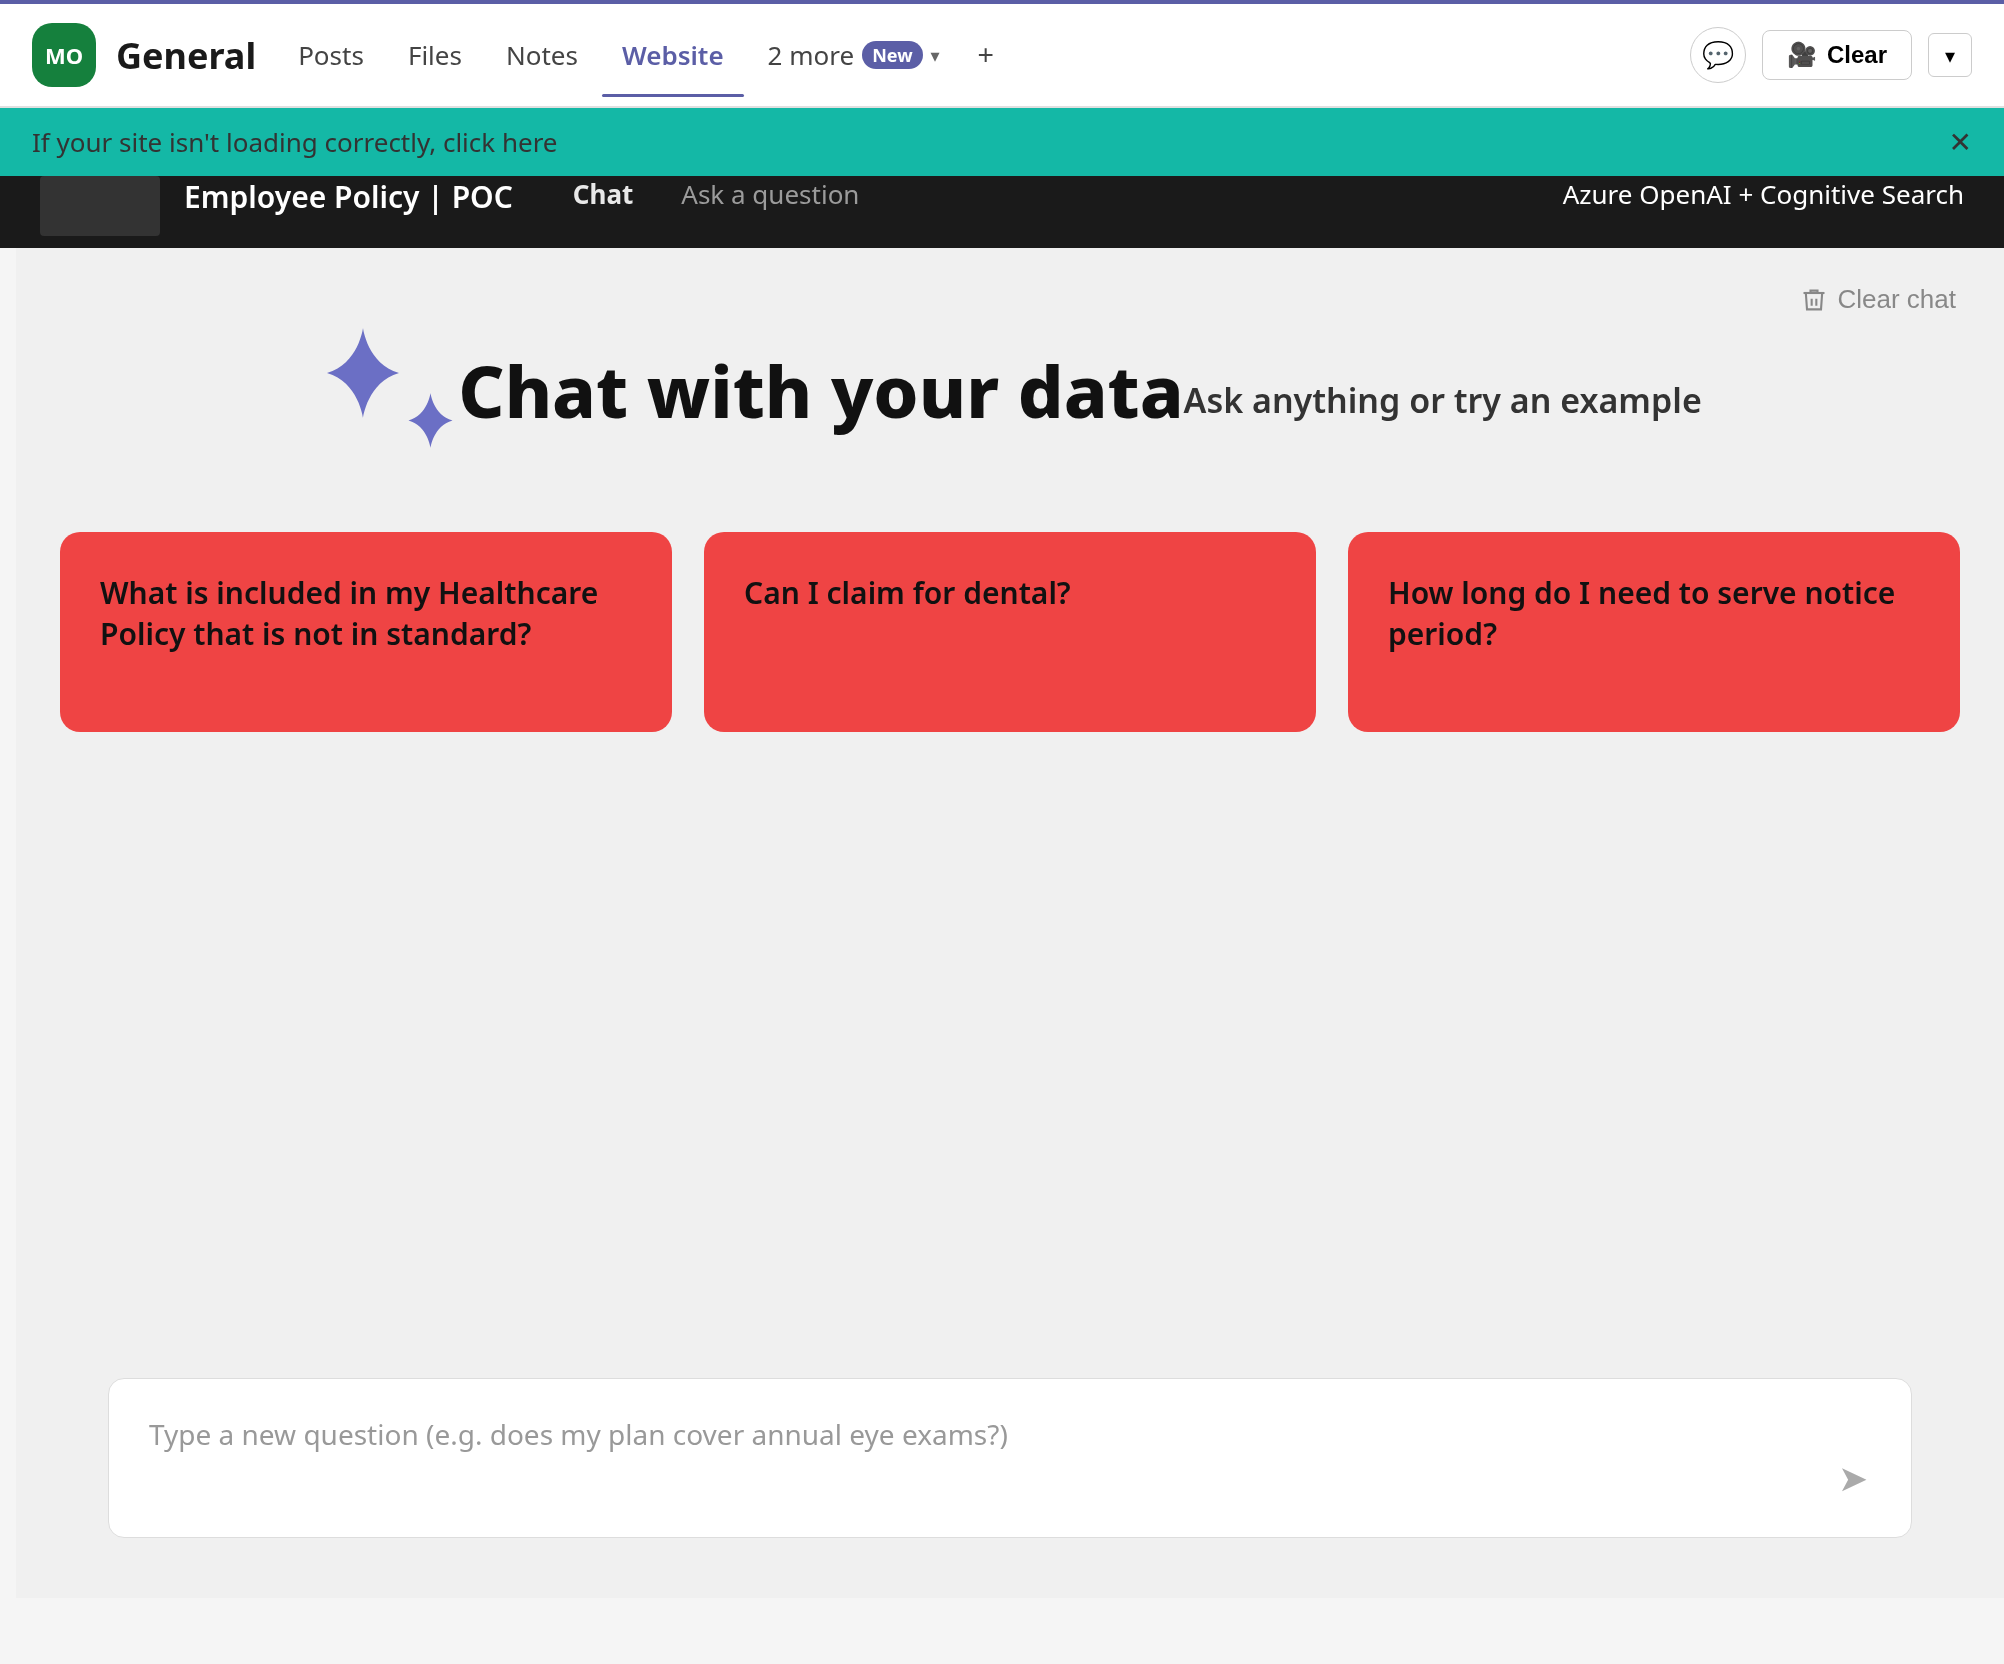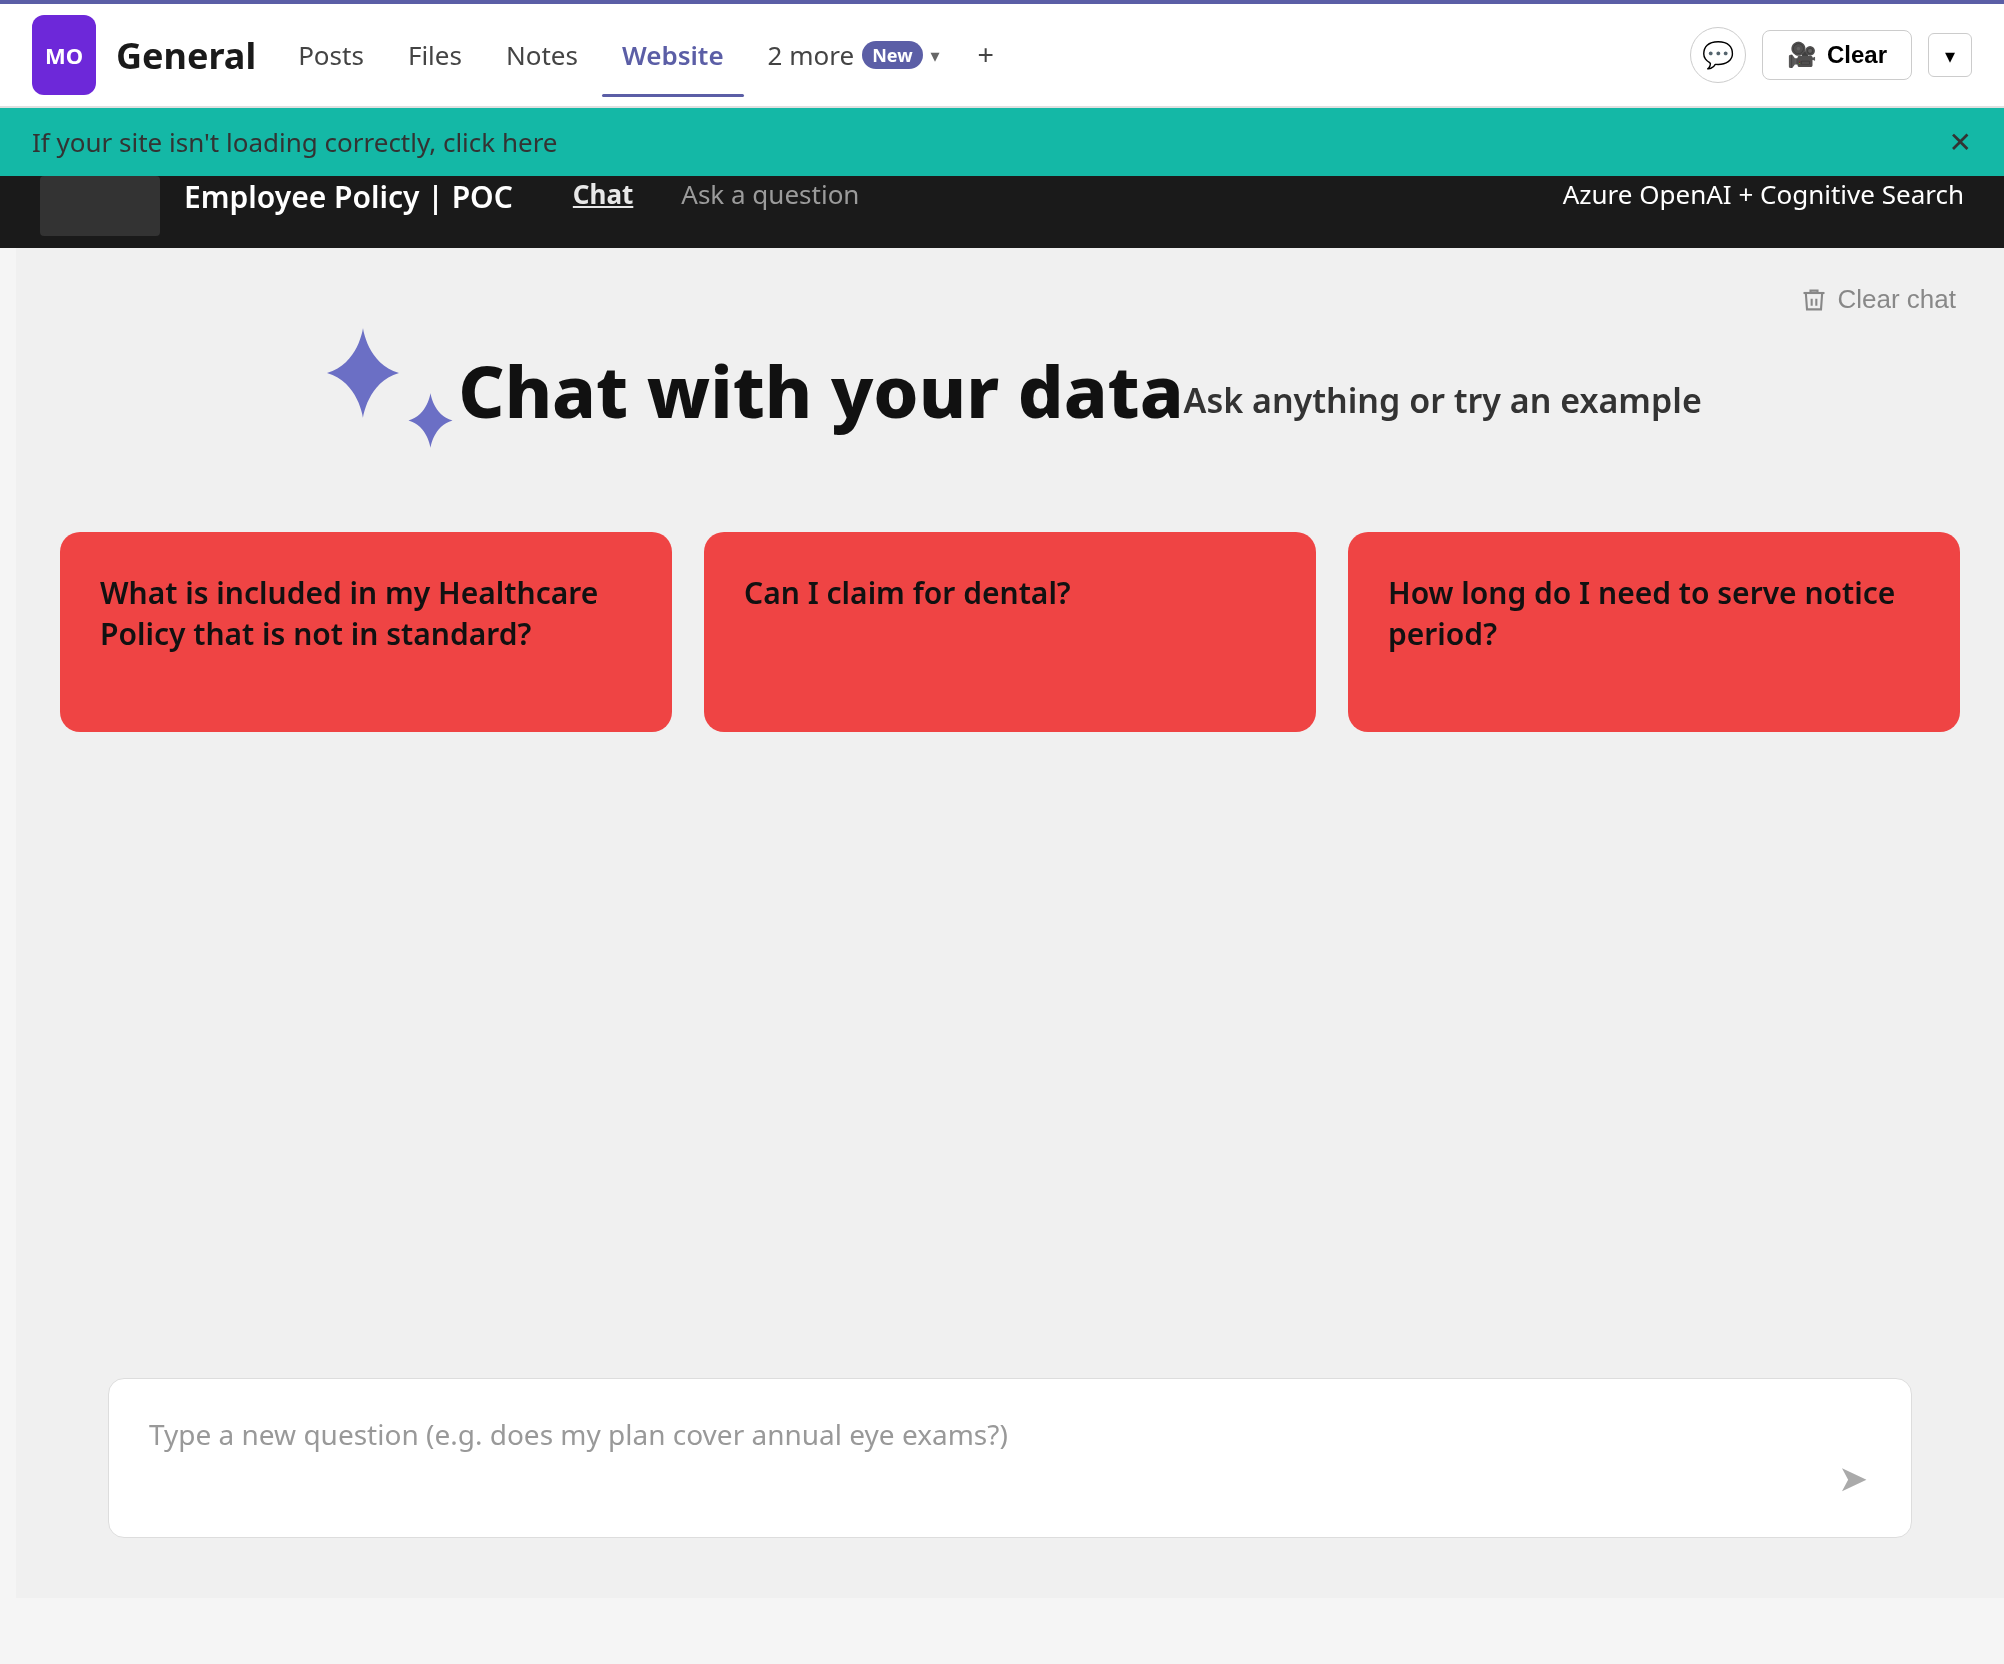--- a/index.html
+++ b/index.html
@@ -12,23 +12,23 @@
       border-bottom: 2px solid #e0e0e0;
       display: flex;
       align-items: center;
       padding: 0 32px;
       position: relative;
       border-top: 4px solid #5b5ea6;
     }
 
     .avatar {
       width: 64px;
-      height: 80px;
-      background: #6d28d9;
-      border-radius: 12px;
+      height: 64px;
+      background: #15803d;
+      border-radius: 20px;
       display: flex;
       align-items: center;
       justify-content: center;
       color: #fff;
       font-weight: 700;
       font-size: 22px;
       flex-shrink: 0;
       margin-right: 20px;
     }
 
@@ -208,21 +208,20 @@
     .app-nav-item {
       font-size: 26px;
       color: #fff;
       cursor: pointer;
       opacity: 0.9;
     }
 
     .app-nav-item.active {
       font-weight: 700;
       color: #fff;
-      text-decoration: underline;
     }
 
     .app-nav-item.muted { color: #aaa; }
 
     .app-header-right {
       font-size: 26px;
       color: #fff;
       margin-left: auto;
     }
 

